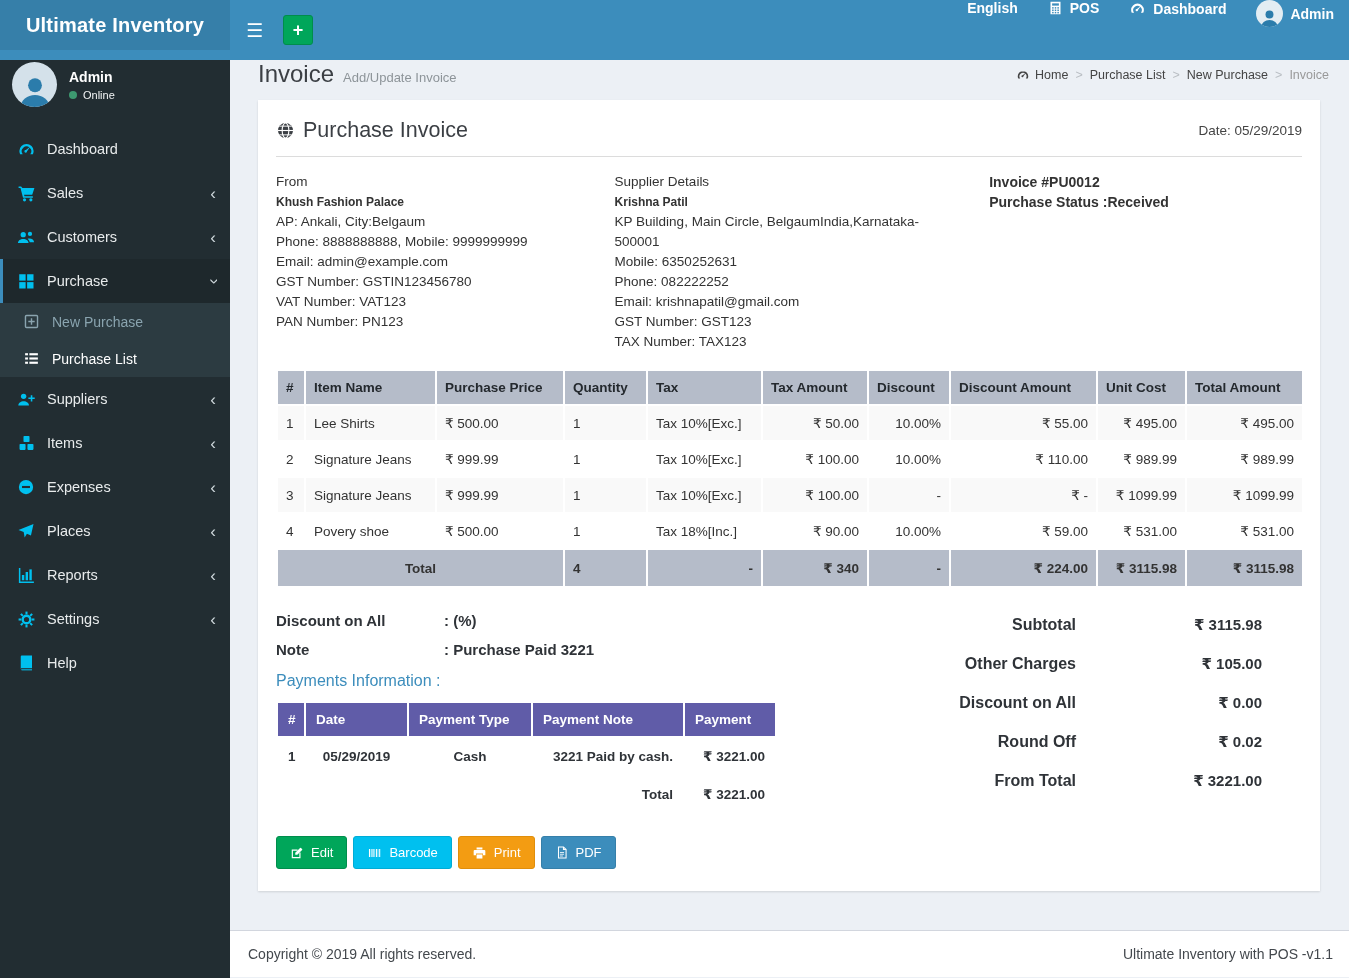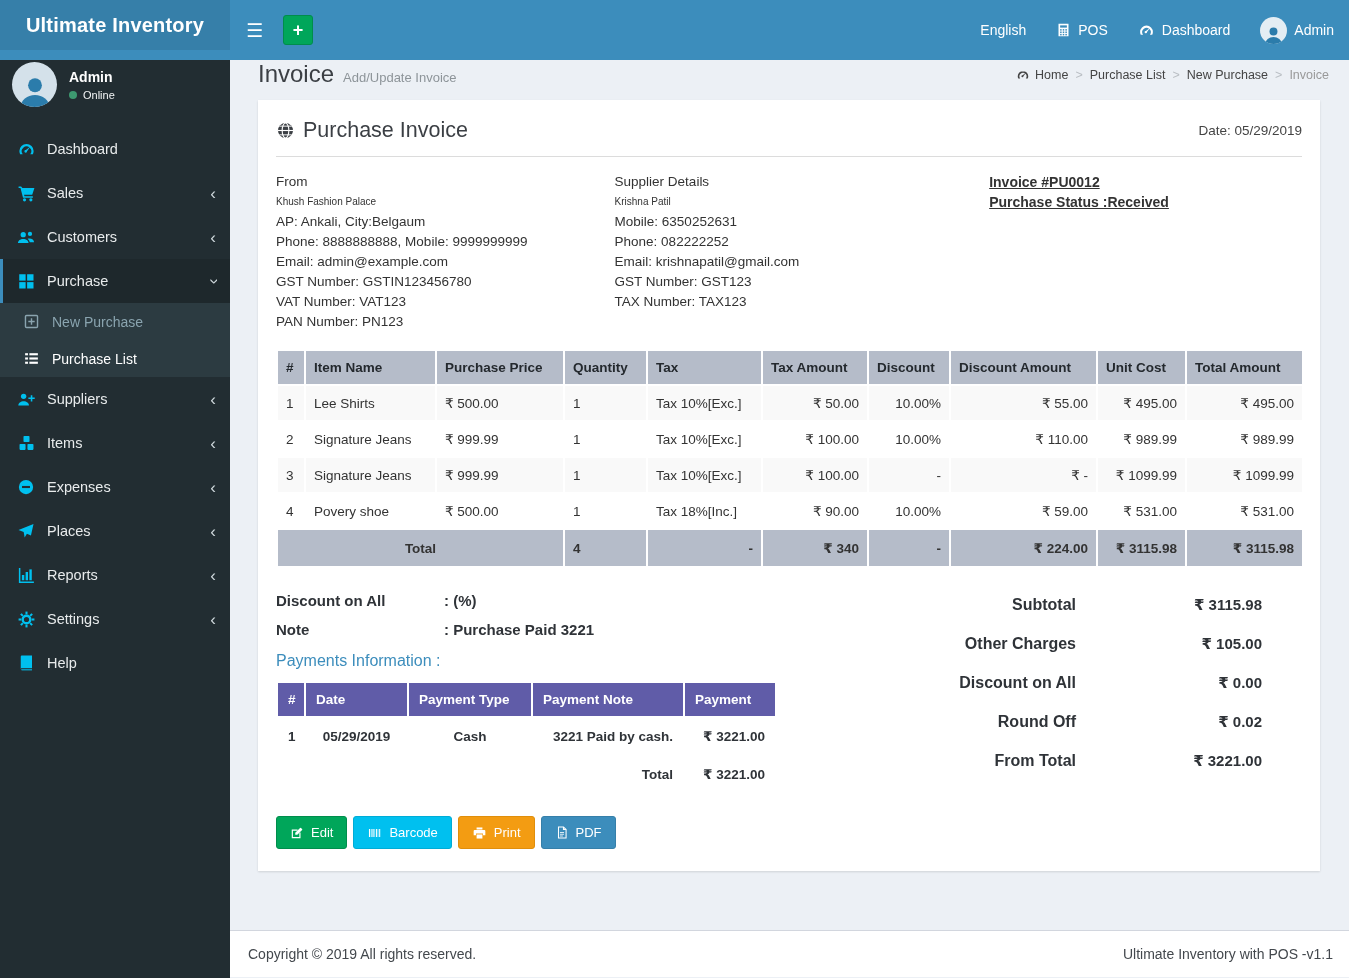--- a/index.html
+++ b/index.html
@@ -7,21 +7,21 @@
     font-family:"Liberation Sans","DejaVu Sans",sans-serif; font-size:14px; color:#333; }
 
   
   .navbar { position:fixed; top:0; left:0; right:0; height:60px; background:#3c8dbc; display:flex; z-index:30; }
   .logo { width:230px; height:50px; background:#367fa9; color:#fff; font-size:20px; font-weight:bold;
     display:flex; align-items:center; justify-content:center; letter-spacing:.2px; cursor:pointer; }
   .nav-left { display:flex; align-items:center; }
   .hamburger { color:#fff; font-size:19px; padding:0 16px; height:50px; display:flex; align-items:center; cursor:pointer; }
   .add-btn { width:30px; height:30px; background:#00a65a; border:1px solid #008d4c; border-radius:3px; color:#fff;
     font-size:18px; font-weight:bold; display:flex; align-items:center; justify-content:center; margin-left:4px; cursor:pointer; }
-  .nav-right { margin-left:auto; display:flex; align-items:center; }
+  .nav-right { margin-left:auto; display:flex; align-items:flex-start;font-weight:bold; }
   .nav-item { display:flex; align-items:center; gap:7px; padding:0 15px; color:#fff; font-size:14px; cursor:pointer; }
   .nav-avatar { width:27px; height:27px; border-radius:50%; background:#e3edf3; display:flex; align-items:flex-end; justify-content:center; overflow:hidden; }
 
   
   .sidebar { position:fixed; top:50px; left:0; bottom:0; width:230px; background:#222d32; z-index:20; }
   .user-panel { display:flex; align-items:center; gap:12px; padding:12px 10px 12px 12px; }
   .user-avatar { width:45px; height:45px; border-radius:50%; background:#d4e1ea; overflow:hidden; display:flex; align-items:flex-end; justify-content:center; }
   .user-name { color:#fff; font-weight:bold; font-size:14px; margin-bottom:4px; }
   .user-status { color:#f2f4f5; font-size:11px; display:flex; align-items:center; gap:6px; }
   .dot { width:8px; height:8px; border-radius:50%; background:#3d9970; display:inline-block; }
@@ -52,22 +52,22 @@
 
   .card { background:#fff; margin:12px 29px 18px 28px; padding:18px 18px 22px; box-shadow:0 1px 2px rgba(0,0,0,.12); min-height:770px; }
 
   .inv-head { display:flex; align-items:center; }
   .inv-title { font-size:21.5px; color:#3b3f44; display:flex; align-items:center; gap:8px; }
   .inv-date { margin-left:auto; font-size:13.5px; color:#444; }
   .inv-hr { border:0; border-top:1px solid #dcdcdc; margin:13px 0 15px; }
 
   .info-row { display:flex; }
   .info-col { width:33%; font-size:13.5px; line-height:20px; color:#333; padding-right:24px; }
-  .info-col .name { font-weight:normal; font-size:10px; }
-  .info-col.meta { width:34%; padding-left:36px;text-decoration:underline; }
+  .info-col .name { font-weight:bold; font-size:12px; }
+  .info-col.meta { width:34%; padding-left:36px; }
   .info-col.meta div { font-weight:bold; font-size:14px; }
 
   table { border-collapse:collapse; table-layout:fixed; }
   .items-table { width:100%; margin-top:17px; font-size:13.5px; }
   .items-table th { background:#b5bcc9; color:#24292e; text-align:left; font-weight:bold; padding:9px 8px; border:2px solid #fff; }
   .items-table td { padding:9px 8px; border:2px solid #fff; }
   .items-table tbody tr:nth-child(odd) td { background:#f9f9f9; }
   .items-table th:nth-child(n+6), .items-table td:nth-child(n+6) { text-align:right; }
   .items-table th:nth-child(n+6) { text-align:left; }
   .items-table tfoot td { background:#b5bcc9; font-weight:bold; padding:10px 8px; }
@@ -392,20 +392,21 @@
         <div>AP: Ankali, City:Belgaum</div>
         <div>Phone: 8888888888, Mobile: 9999999999</div>
         <div>Email: admin@example.com</div>
         <div>GST Number: GSTIN123456780</div>
         <div>VAT Number: VAT123</div>
         <div>PAN Number: PN123</div>
       </div>
       <div class="info-col">
         <div>Supplier Details</div>
         <div class="name">Krishna Patil</div>
+        <div>KP Building, Main Circle, BelgaumIndia,Karnataka-500001</div>
         <div>Mobile: 6350252631</div>
         <div>Phone: 082222252</div>
         <div>Email: krishnapatil@gmail.com</div>
         <div>GST Number: GST123</div>
         <div>TAX Number: TAX123</div>
       </div>
       <div class="info-col meta">
         <div>Invoice #PU0012</div>
         <div>Purchase Status :Received</div>
       </div>

